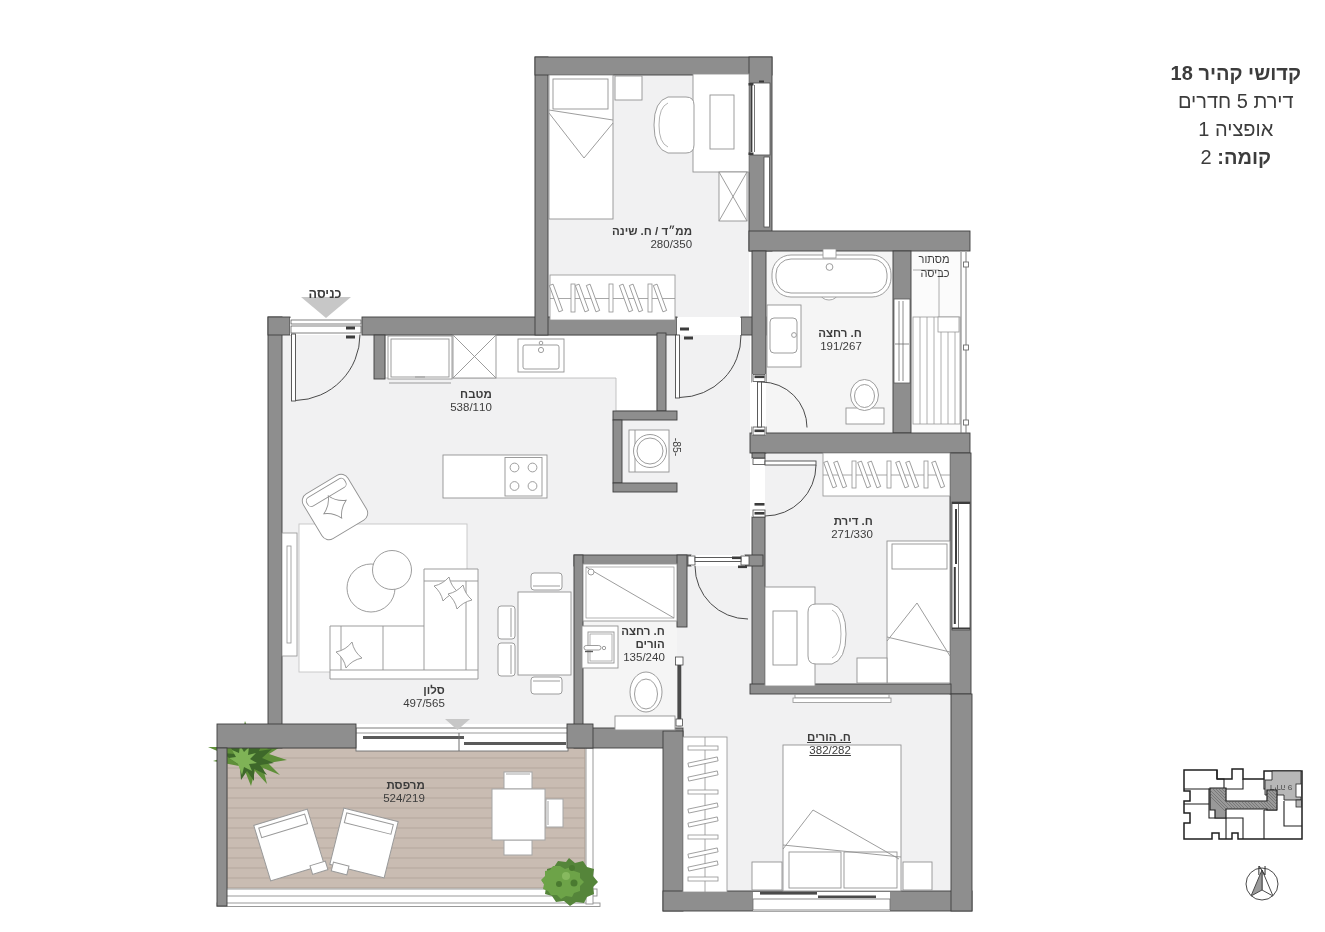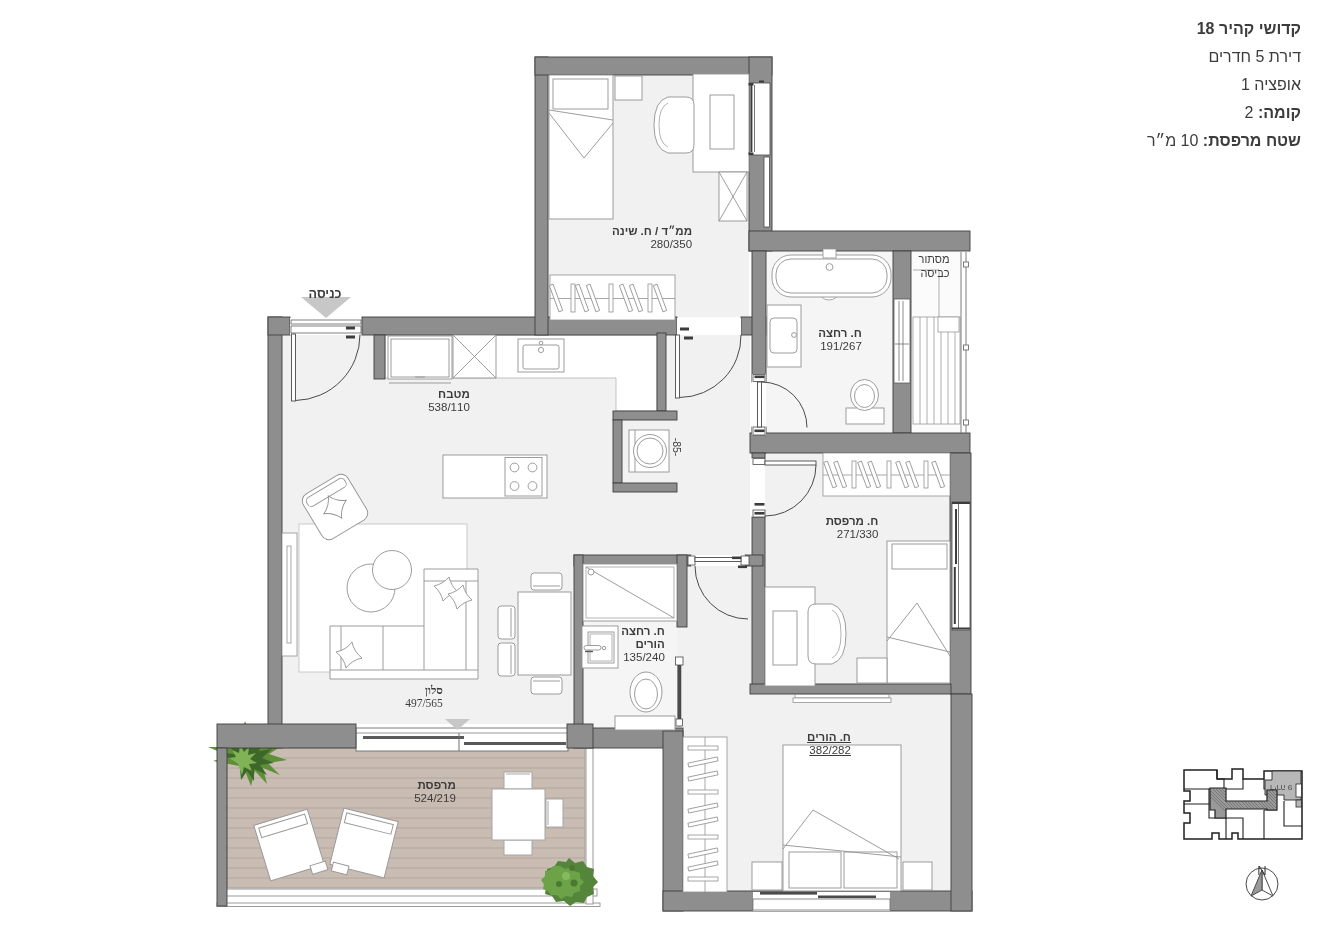--- a/index.html
+++ b/index.html
@@ -2,21 +2,21 @@
 <html lang="he"><head>
 <meta charset="utf-8">
 <style>
   html,body{margin:0;padding:0;background:#fff;}
   #page{position:relative;width:1325px;height:932px;overflow:hidden;background:#fff;
         font-family:"Liberation Sans",sans-serif;color:#3c3c3c;}
   #plan{position:absolute;left:0;top:0;}
   .t{position:absolute;white-space:nowrap;color:#3c3c3c;}
   .c{transform:translateX(-50%);}
   .b{font-weight:bold;}
-  .hdr{font-size:16px;text-align:right;}
+  .hdr{font-size:20px;text-align:center;margin-top:44px;}
   .rl{font-size:11.5px;line-height:13px;}
 </style>
 </head>
 <body>
 <div id="page">
 <svg id="plan" width="1325" height="932" viewBox="0 0 1325 932">
 
   <rect x="282" y="335" width="384" height="389" fill="#f1f1f2"></rect>
 
   <rect x="622" y="335" width="128" height="220" fill="#f1f1f2"></rect>
@@ -562,34 +562,33 @@
     <path d="M1262,870 L1251,896 L1262,890 Z" fill="#9a9a9a" stroke="#4a4a4a" stroke-width="1"></path>
     <text x="1262" y="875" font-size="13" fill="#3c3c3c" text-anchor="middle" font-family="Liberation Sans,sans-serif">N</text>
   </g>
 </svg>
 
 <div class="t hdr" style="right:24px;top:15px;line-height:28px;">
   <div dir="rtl"><span class="b">קדושי קהיר 18</span></div>
   <div dir="rtl">דירת 5 חדרים</div>
   <div dir="rtl">אופציה 1</div>
   <div dir="rtl"><span class="b">קומה:</span> 2</div>
-  <div dir="rtl"><span class="b">שטח מרפסת:</span> 10 מ״ר</div>
 </div>
 
 <div class="t rl c" style="left:652px;top:225px;" dir="rtl"><span class="b">ממ״ד / ח. שינה</span><br>280/350</div>
 
-<div class="t rl c" style="left:449px;top:388px;" dir="rtl"><span class="b">מטבח</span><br>538/110</div>
-
-<div class="t rl c" style="left:424px;top:684px;font-family:Liberation Serif, serif;" dir="rtl"><span class="b">סלון</span><br>497/565</div>
-
-<div class="t rl c" style="left:404px;top:779px;margin-left:31px;" dir="rtl"><span class="b">מרפסת</span><br>524/219</div>
+<div class="t rl c" style="left:471px;top:388px;" dir="rtl"><span class="b">מטבח</span><br>538/110</div>
+
+<div class="t rl c" style="left:424px;top:684px;" dir="rtl"><span class="b">סלון</span><br>497/565</div>
+
+<div class="t rl c" style="left:404px;top:779px;" dir="rtl"><span class="b">מרפסת</span><br>524/219</div>
 
 <div class="t rl c" style="left:840px;top:327px;" dir="rtl"><span class="b">ח. רחצה</span><br>191/267</div>
 
-<div class="t rl c" style="left:852px;top:515px;" dir="rtl"><span class="b">ח. מרפסת</span><br>271/330</div>
+<div class="t rl c" style="left:852px;top:515px;" dir="rtl"><span class="b">ח. דירת</span><br>271/330</div>
 
 <div class="t rl c" style="left:829px;top:731px;text-decoration:underline;" dir="rtl"><span class="b">ח. הורים</span><br>382/282</div>
 
 <div class="t rl c" style="left:643px;top:625px;" dir="rtl"><span class="b">ח. רחצה<br>הורים</span><br>135/240</div>
 
 <div class="t c" style="left:934px;top:253px;font-size:11px;line-height:13.5px;" dir="rtl">מסתור<br>כביסה</div>
 
 <div class="t b c" style="left:325px;top:287px;font-size:12.5px;" dir="rtl">כניסה</div>
 
 <div class="t" style="left:668px;top:441px;font-size:10.5px;transform:rotate(90deg);">-85-</div>

